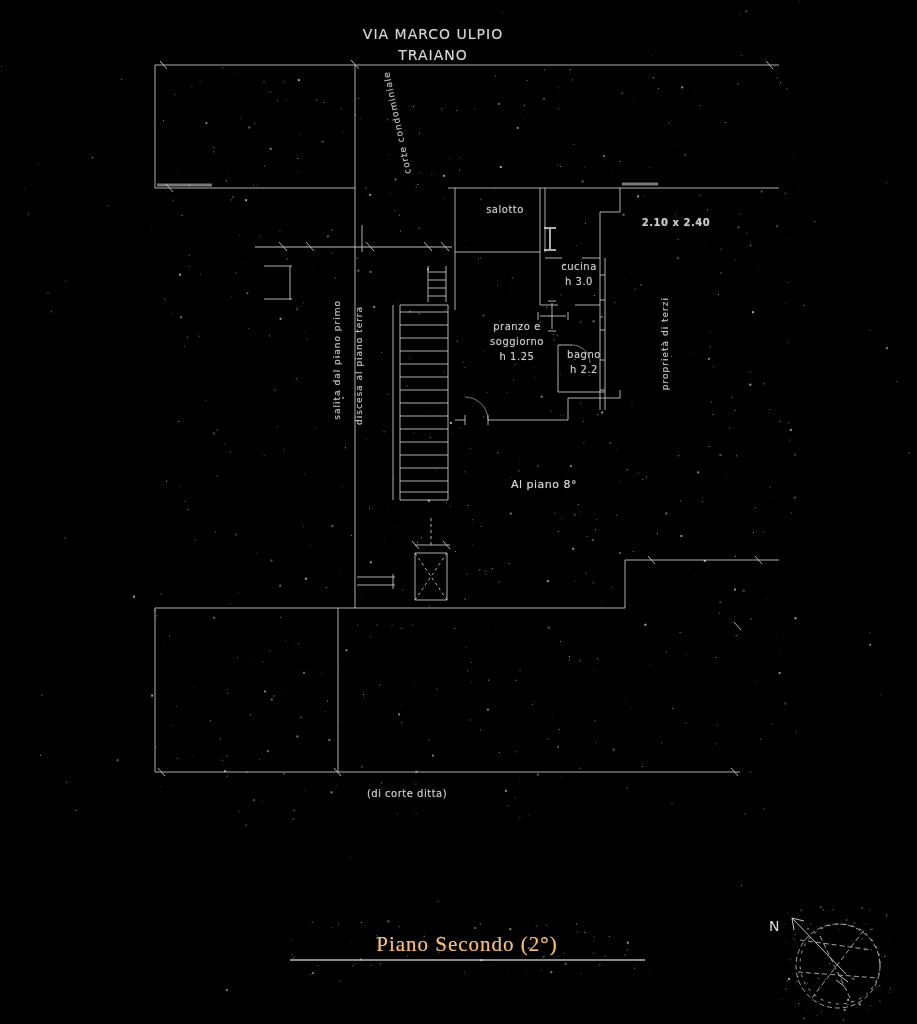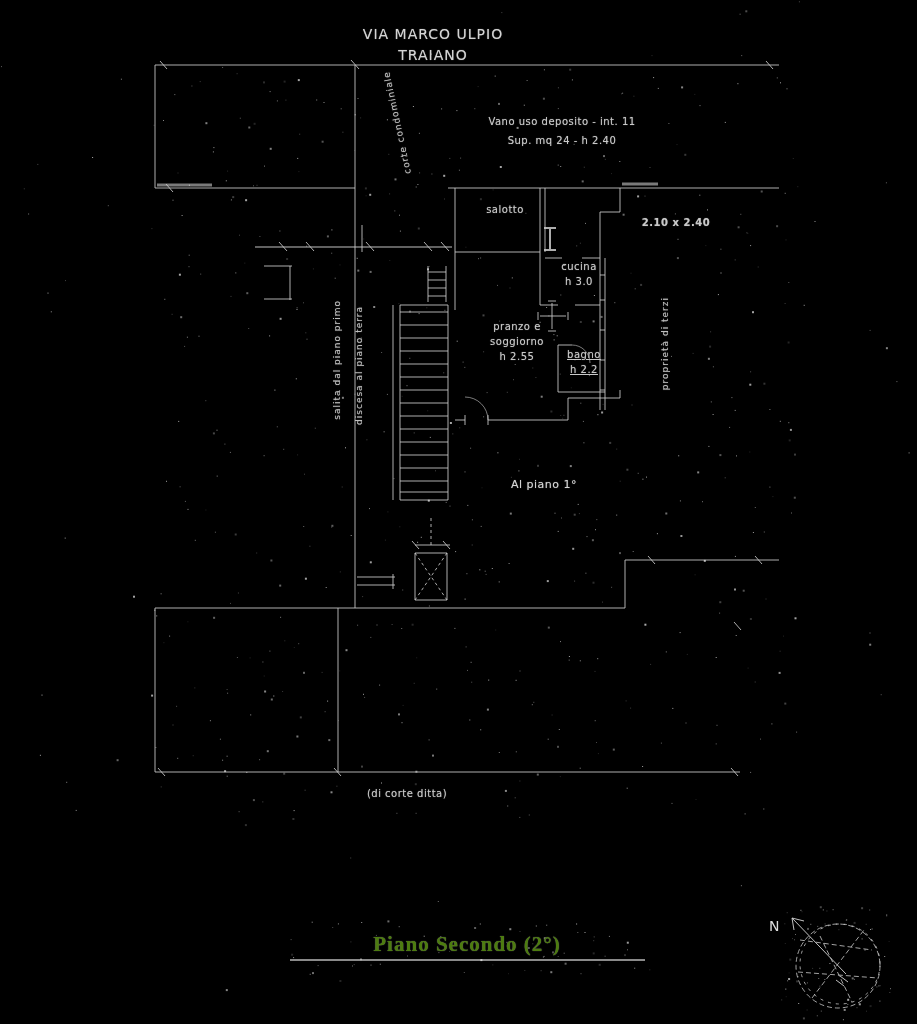--- a/index.html
+++ b/index.html
@@ -11,29 +11,29 @@
        text-shadow:0 0 1px #777;}
   .vtext{writing-mode:vertical-rl;transform:rotate(180deg);
          font-size:9px;letter-spacing:1px;color:#bfbfbf;text-shadow:0 0 1px #777;}
   .slant{transform:rotate(-12deg);transform-origin:center;}
   #street{left:338px;top:12px;width:190px;font-size:14px;letter-spacing:1px;color:#d4d4d4;margin-top:12px;}
   #note{left:452px;top:112px;width:220px;line-height:1.9;font-size:10px;}
   #salotto{left:462px;top:202px;width:86px;text-align:center;}
   #dimension{left:610px;top:215px;width:132px;font-weight:bold;}
   #cucina{left:543px;top:259px;width:72px;}
   #soggiorno{left:446px;top:319px;width:142px;}
-  #bagno{left:554px;top:347px;width:60px;text-decoration:underline;}
+  #bagno{left:554px;top:347px;width:60px;}
   #alpiano{left:490px;top:477px;width:108px;font-size:11px;color:#d6d6d6;}
   #stairup{left:332px;top:300px;height:212px;}
   #stairdown{left:354px;top:306px;height:205px;}
   #court{left:396px;top:70px;height:142px;position:absolute;}
   #neighbor{left:660px;top:297px;height:115px;position:absolute;}
   #parcel{left:342px;top:786px;width:130px;font-size:10px;}
-  #title{left:278px;top:929px;width:378px;font-size:21px;font-weight:bold;
-         font-family:"Liberation Serif", serif;color:#4d7c0f;letter-spacing:1px;}
+  #title{left:278px;top:929px;width:378px;font-size:21px;font-weight:normal;
+         font-family:"Liberation Serif", serif;color:#fdba74;letter-spacing:1px;}
   #north{left:769px;top:918px;position:absolute;font-size:14px;color:#dddddd;
          font-family:"DejaVu Sans", sans-serif;}
   .abs{position:absolute;}
 </style>
 </head>
 <body>
 
 <div id="stage">
 
   <svg width="917" height="1024" viewBox="0 0 917 1024" stroke="#cccccc" stroke-width="1" fill="none" stroke-opacity="0.85">
@@ -854,37 +854,36 @@
       <rect x="37.3" y="163.9" width="1" height="1" fill="#ffffff" opacity="0.29"></rect>
       <rect x="604.6" y="955.7" width="1" height="1" fill="#ffffff" opacity="0.39"></rect>
       <rect x="579.8" y="321.0" width="2" height="2" fill="#ffffff" opacity="0.21"></rect>
       <rect x="430.8" y="53.6" width="1" height="1" fill="#ffffff" opacity="0.63"></rect>
       <rect x="794.0" y="453.6" width="2" height="2" fill="#ffffff" opacity="0.24"></rect>
       <rect x="740.9" y="885.2" width="1" height="1" fill="#ffffff" opacity="0.48"></rect>
     </svg>
 
   <div class="lbl" id="street">VIA MARCO ULPIO TRAIANO</div>
 
-  <div class="lbl" id="note"><span>Vano uso deposito - int. 11</span><br><span>Sup. mq 24 - h 2.40</span></div>
 
   <div class="lbl" id="salotto">salotto</div>
 
   <div class="lbl" id="dimension">2.10 x 2.40</div>
 
   <div class="lbl" id="cucina">cucina
 h 3.0</div>
 
   <div class="lbl" id="soggiorno">pranzo e
 soggiorno
-h 2.55</div>
+h 1.25</div>
 
   <div class="lbl" id="bagno">bagno
 h 2.2</div>
 
-  <div class="lbl" id="alpiano">Al piano 1°</div>
+  <div class="lbl" id="alpiano">Al piano 8°</div>
 
   <div class="abs" id="stairup"><span class="vtext">salita dal piano primo</span></div>
 
   <div class="abs" id="stairdown"><span class="vtext">discesa al piano terra</span></div>
 
   <div id="court" class="slant"><span class="vtext">corte condominiale</span></div>
 
   <div id="neighbor"><span class="vtext">proprietà di terzi</span></div>
 
   <div class="lbl" id="parcel">(di corte ditta)</div>

